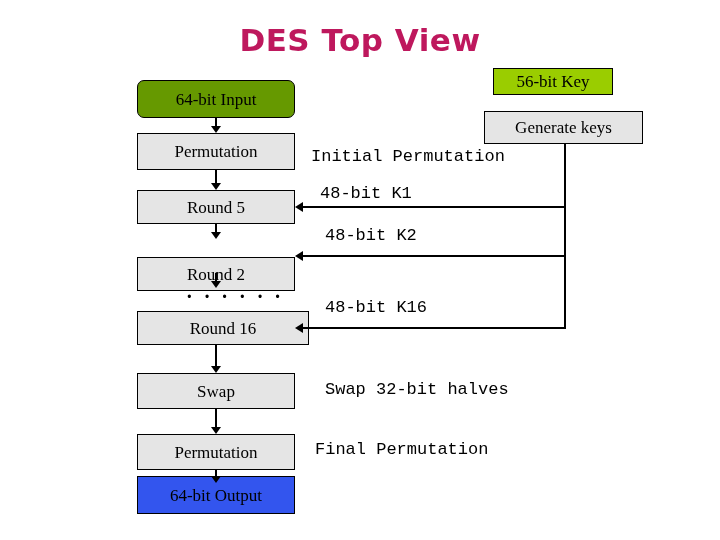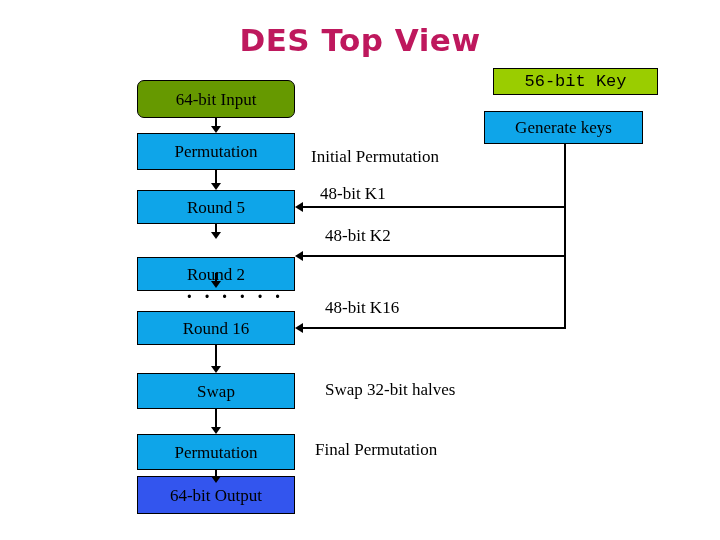--- a/index.html
+++ b/index.html
@@ -37,29 +37,29 @@
     border: 1px solid #000000;
     display: flex;
     align-items: center;
     justify-content: center;
     font-family: "Liberation Serif", "DejaVu Serif", serif;
     font-size: 17px;
     color: #000000;
     line-height: 1;
     white-space: nowrap;
   }
-  .node.cyan   { background: #0ea5e9; font-family: Liberation Serif, serif; }
+  .node.cyan   { background: #e5e5e5; font-family: Liberation Serif, serif; }
   .node.olive  { background: #669900; }
   .node.lime   { background: #9acd00; }
   .node.blue   { background: #3355ee; }
 
   
   .label {
     position: absolute;
-    font-family: Liberation Serif, serif;
+    font-family: Liberation Mono, monospace;
     font-size: 17px;
     color: #000000;
     white-space: nowrap;
     line-height: 1;
   }
   
   .vline {
     position: absolute;
     width: 2px;
     background: #000000;
@@ -112,37 +112,37 @@
   </div>
 
   <div class="node cyan" style="left:137px; top:190px; width:158px; height:34px;">
     <span>Round 5</span>
   </div>
 
   <div class="node cyan" style="left:137px; top:249px; width:158px; height:34px;margin-top:8px;">
     <span>Round 2</span>
   </div>
 
-  <div class="node cyan" style="left:137px; top:311px; width:158px; height:34px;">
+  <div class="node cyan" style="left:137px; top:311px; width:172px; height:34px;">
     <span>Round 16</span>
   </div>
 
   <div class="node cyan" style="left:137px; top:373px; width:158px; height:36px;">
     <span>Swap</span>
   </div>
 
   <div class="node cyan" style="left:137px; top:434px; width:158px; height:36px;">
     <span>Permutation</span>
   </div>
 
   <div class="node blue" style="left:137px; top:476px; width:158px; height:38px;align-items:center;">
     <span>64-bit Output</span>
   </div>
 
-  <div class="node lime" style="left:493px; top:68px; width:165px; height:27px;font-family:Liberation Mono, monospace;">
+  <div class="node lime" style="left:493px; top:68px; width:120px; height:27px;">
     <span>56-bit Key</span>
   </div>
 
   <div class="node cyan" style="left:484px; top:111px; width:159px; height:33px;">
     <span>Generate keys</span>
   </div>
 
   <div id="ellipsis" style="left:186px; top:285px;">· · · · · ·</div>
 
   <div class="vline" style="left:215px; top:118px; height:9px;"></div>

